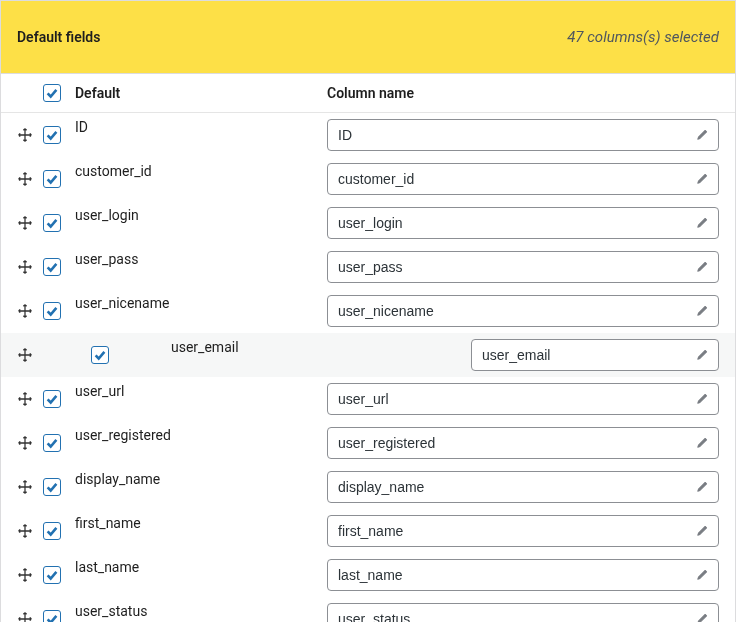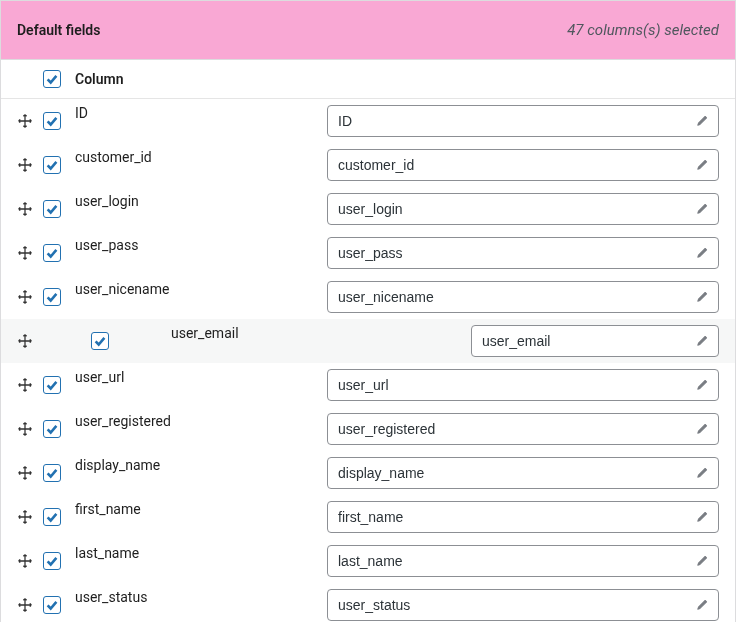--- a/index.html
+++ b/index.html
@@ -7,23 +7,23 @@
       font-family: -apple-system, BlinkMacSystemFont, "Segoe UI", Roboto, sans-serif;
       font-size: 14px;
       color: #1e1e1e;
       background: #fff;
       width: 736px;
     }
     .panel {
       border: 1px solid #dcdcde;
     }
     .panel-header {
-      background: #f9a8d4;
+      background: #fde047;
       border-bottom: 1px solid #dcdcde;
-      padding: 20px 16px;
+      padding: 27px 16px;
       display: flex;
       justify-content: space-between;
       align-items: center;
     }
     .panel-title {
       font-weight: 600;
       font-size: 14px;
       color: #1e1e1e;
     }
     .panel-status {
@@ -144,21 +144,22 @@
 
   <div class="table-head">
     <div class="th-drag"></div>
     <div class="th-check">
       <span id="master-chk" class="chk checked">
         <svg viewBox="0 0 16 16">
             <polyline points="3,8.5 6.5,12 13,4.5"></polyline>
           </svg>
       </span>
     </div>
-    <div class="th-column">Column</div>
+    <div class="th-column">Default</div>
+    <div class="th-name">Column name</div>
   </div>
 
   <div id="rows">
       <div class="row">
     <div class="cell-drag">
       <span class="drag-icon">
         <svg viewBox="0 0 20 20">
               <use href="#sym-drag"></use>
             </svg>
       </span>

